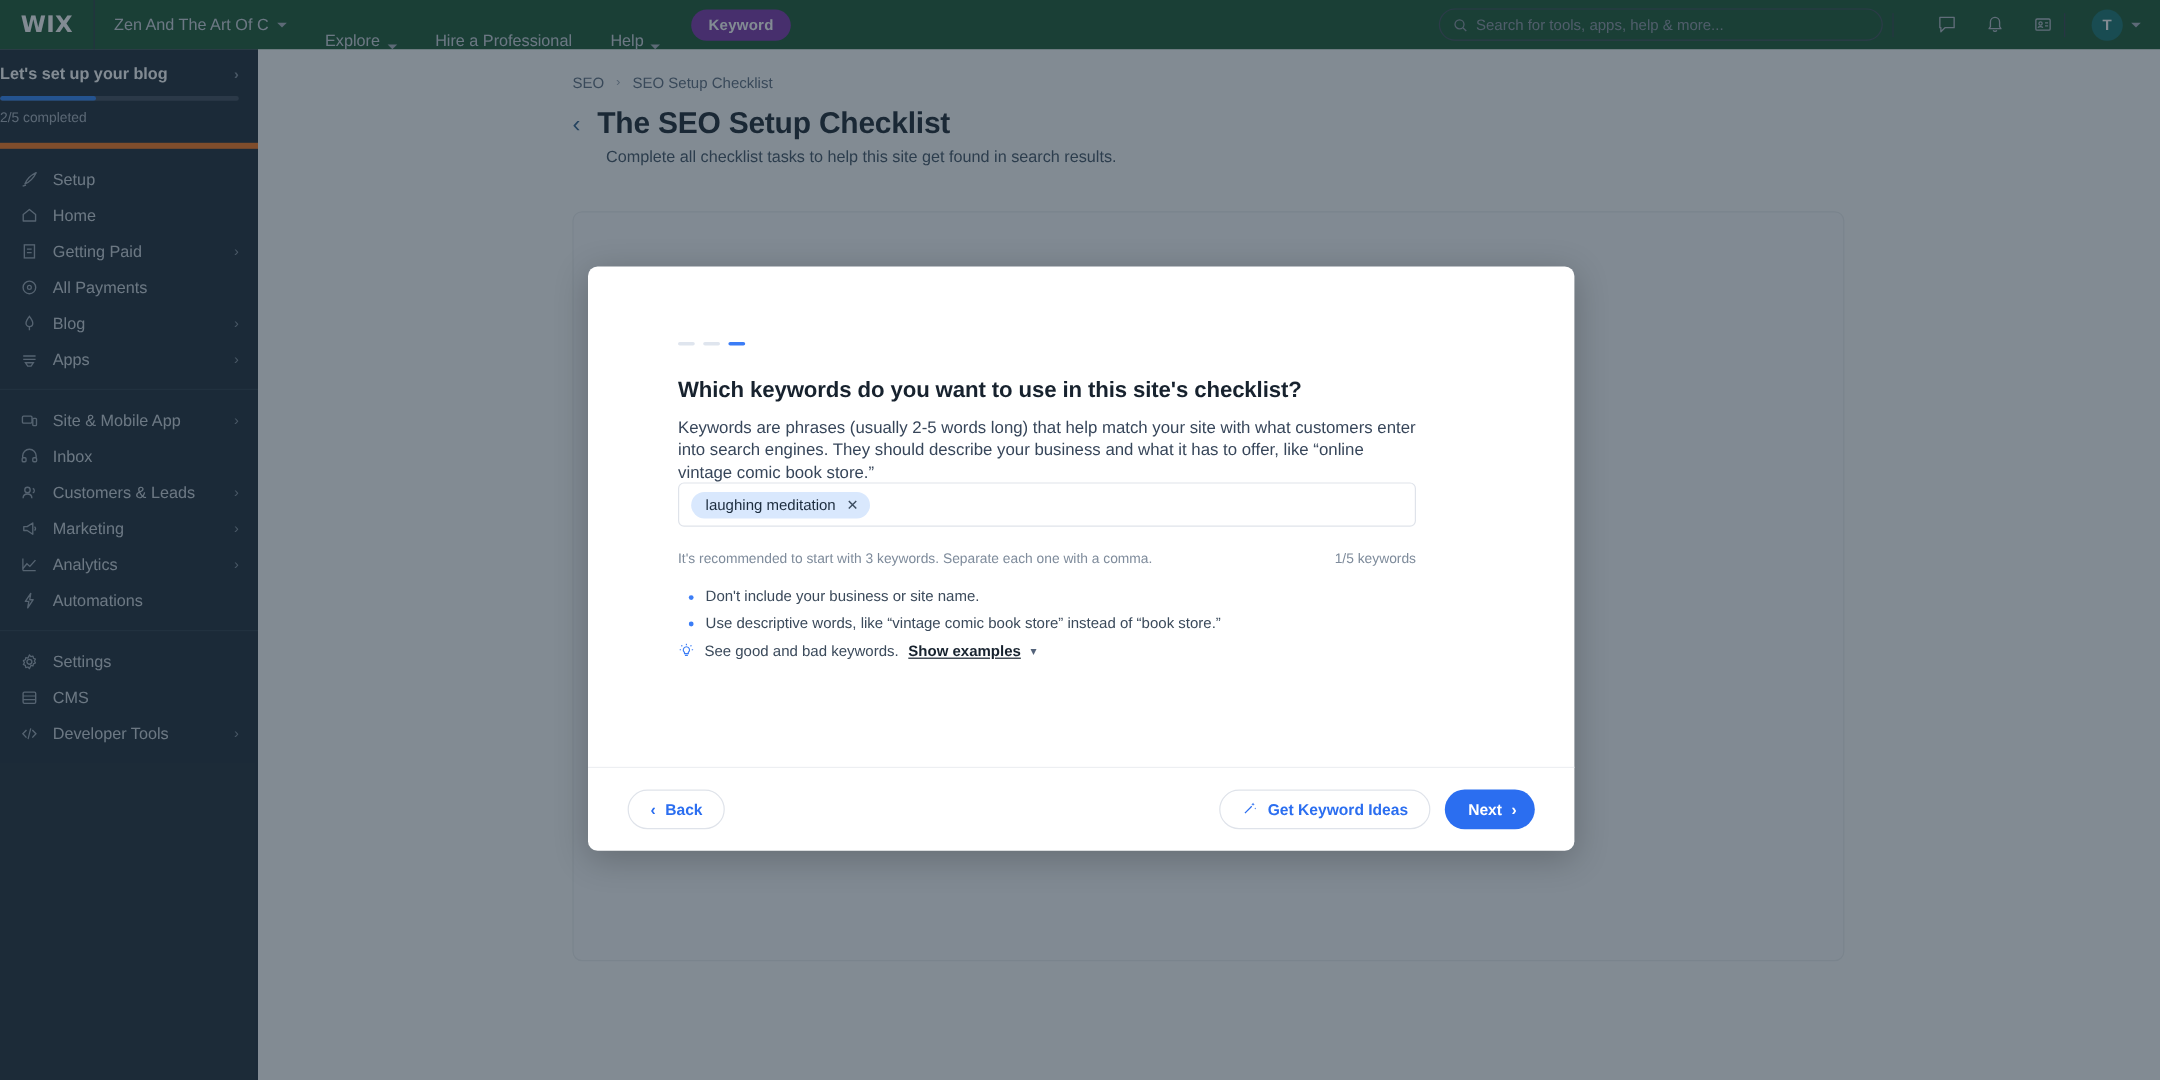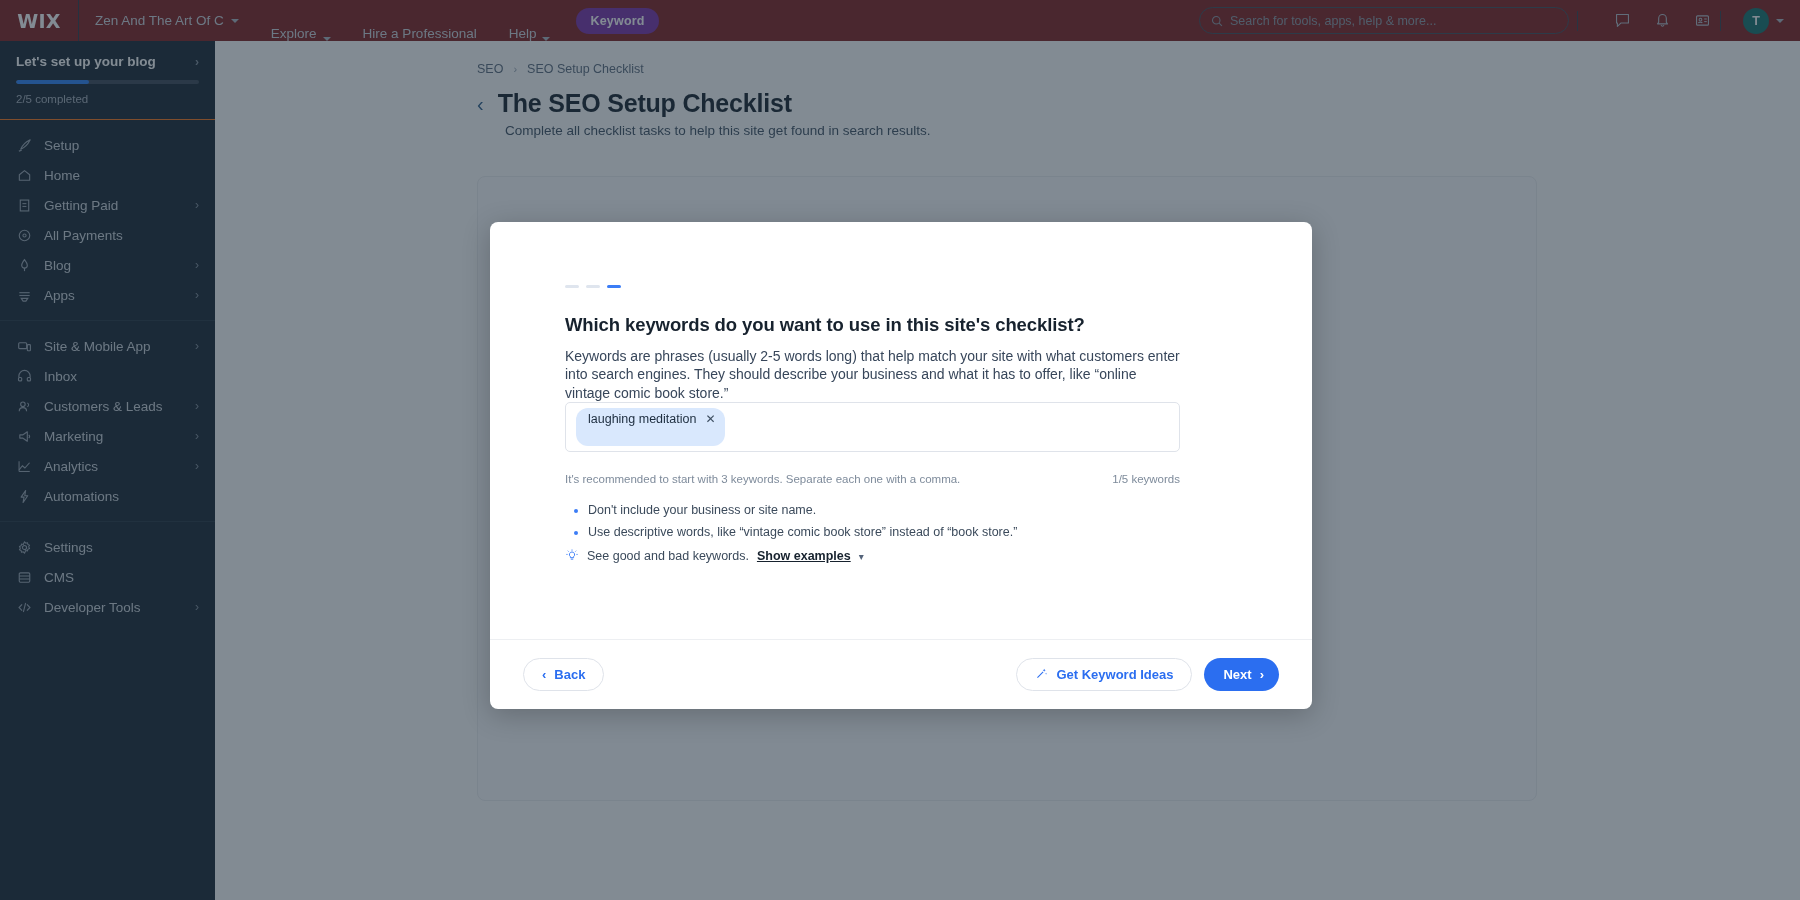--- a/index.html
+++ b/index.html
@@ -6,21 +6,21 @@
   html, body {
     width: 1800px; height: 900px;
     font-family: "Liberation Sans", sans-serif;
     overflow: hidden;
     background: #f0f1f3;
   }
 
   
   .topbar {
     position: absolute; top: 0; left: 0; width: 1800px; height: 41px;
-    background: #7f1d1d;
+    background: #14532d;
     display: flex; align-items: center;
     z-index: 30;
   }
   .wix-logo {
     width: 78px; text-align: center;
     color: #ffffff; font-size: 19px; font-weight: 700;
     letter-spacing: .3px; font-family: "DejaVu Sans", sans-serif;
   }
   .topbar-divider { width: 1px; height: 41px; background: #2a3643; }
   .site-chip {
@@ -63,21 +63,21 @@
     font-size: 12.5px; font-weight: 700;
     display: flex; align-items: center; justify-content: center;
   }
 
   
   .sidebar {
     position: absolute; top: 41px; left: 0; width: 215px; height: 859px;
     background: #162431;
     z-index: 20;
   }
-  .setup-block { padding: 13px 16px 14px 16px; border-bottom: 1px solid #f97316; }
+  .setup-block { padding: 13px 16px 14px 0; border-bottom: 5px solid #f97316; }
   .setup-head {
     display: flex; align-items: center; justify-content: space-between;
     color: #ffffff; font-size: 13.5px; font-weight: 700; margin-bottom: 11px;
   }
   .progress-track { height: 4px; border-radius: 2px; background: #3a4654; overflow: hidden; }
   .progress-fill { height: 4px; background: #2b7ff5; border-radius: 2px; }
   .progress-label { margin-top: 9px; color: #a5aeba; font-size: 11.5px; }
 
   .nav-group { padding: 10px 0; }
   .nav-group + .nav-group { border-top: 1px solid #233240; }
@@ -148,21 +148,21 @@
   }
   .kw-input {
     width: 615px; min-height: 37px;
     border: 1px solid #dfe3ea; border-radius: 5px;
     display: flex; align-items: center; padding: 5px 10px;
     cursor: text; background: #fff;
   }
   .kw-tag {
     display: inline-flex; align-items: center; gap: 9px;
     background: #d9e8fd; border-radius: 12px;
-    padding: 4px 10px 20px 12px;
+    padding: 4px 10px 4px 12px;
     font-size: 12.5px; color: #1c2c3e;
   }
   .kw-x { color: #3c4d60; font-size: 12px; cursor: pointer; line-height: 1; }
   .kw-meta {
     width: 615px; display: flex; justify-content: space-between;
     margin-top: 21px; font-size: 11.5px; color: #7e8b9b;
   }
   .bullets { margin-top: 18px; }
   .bullet-row {
     display: flex; align-items: flex-start; gap: 10px;

